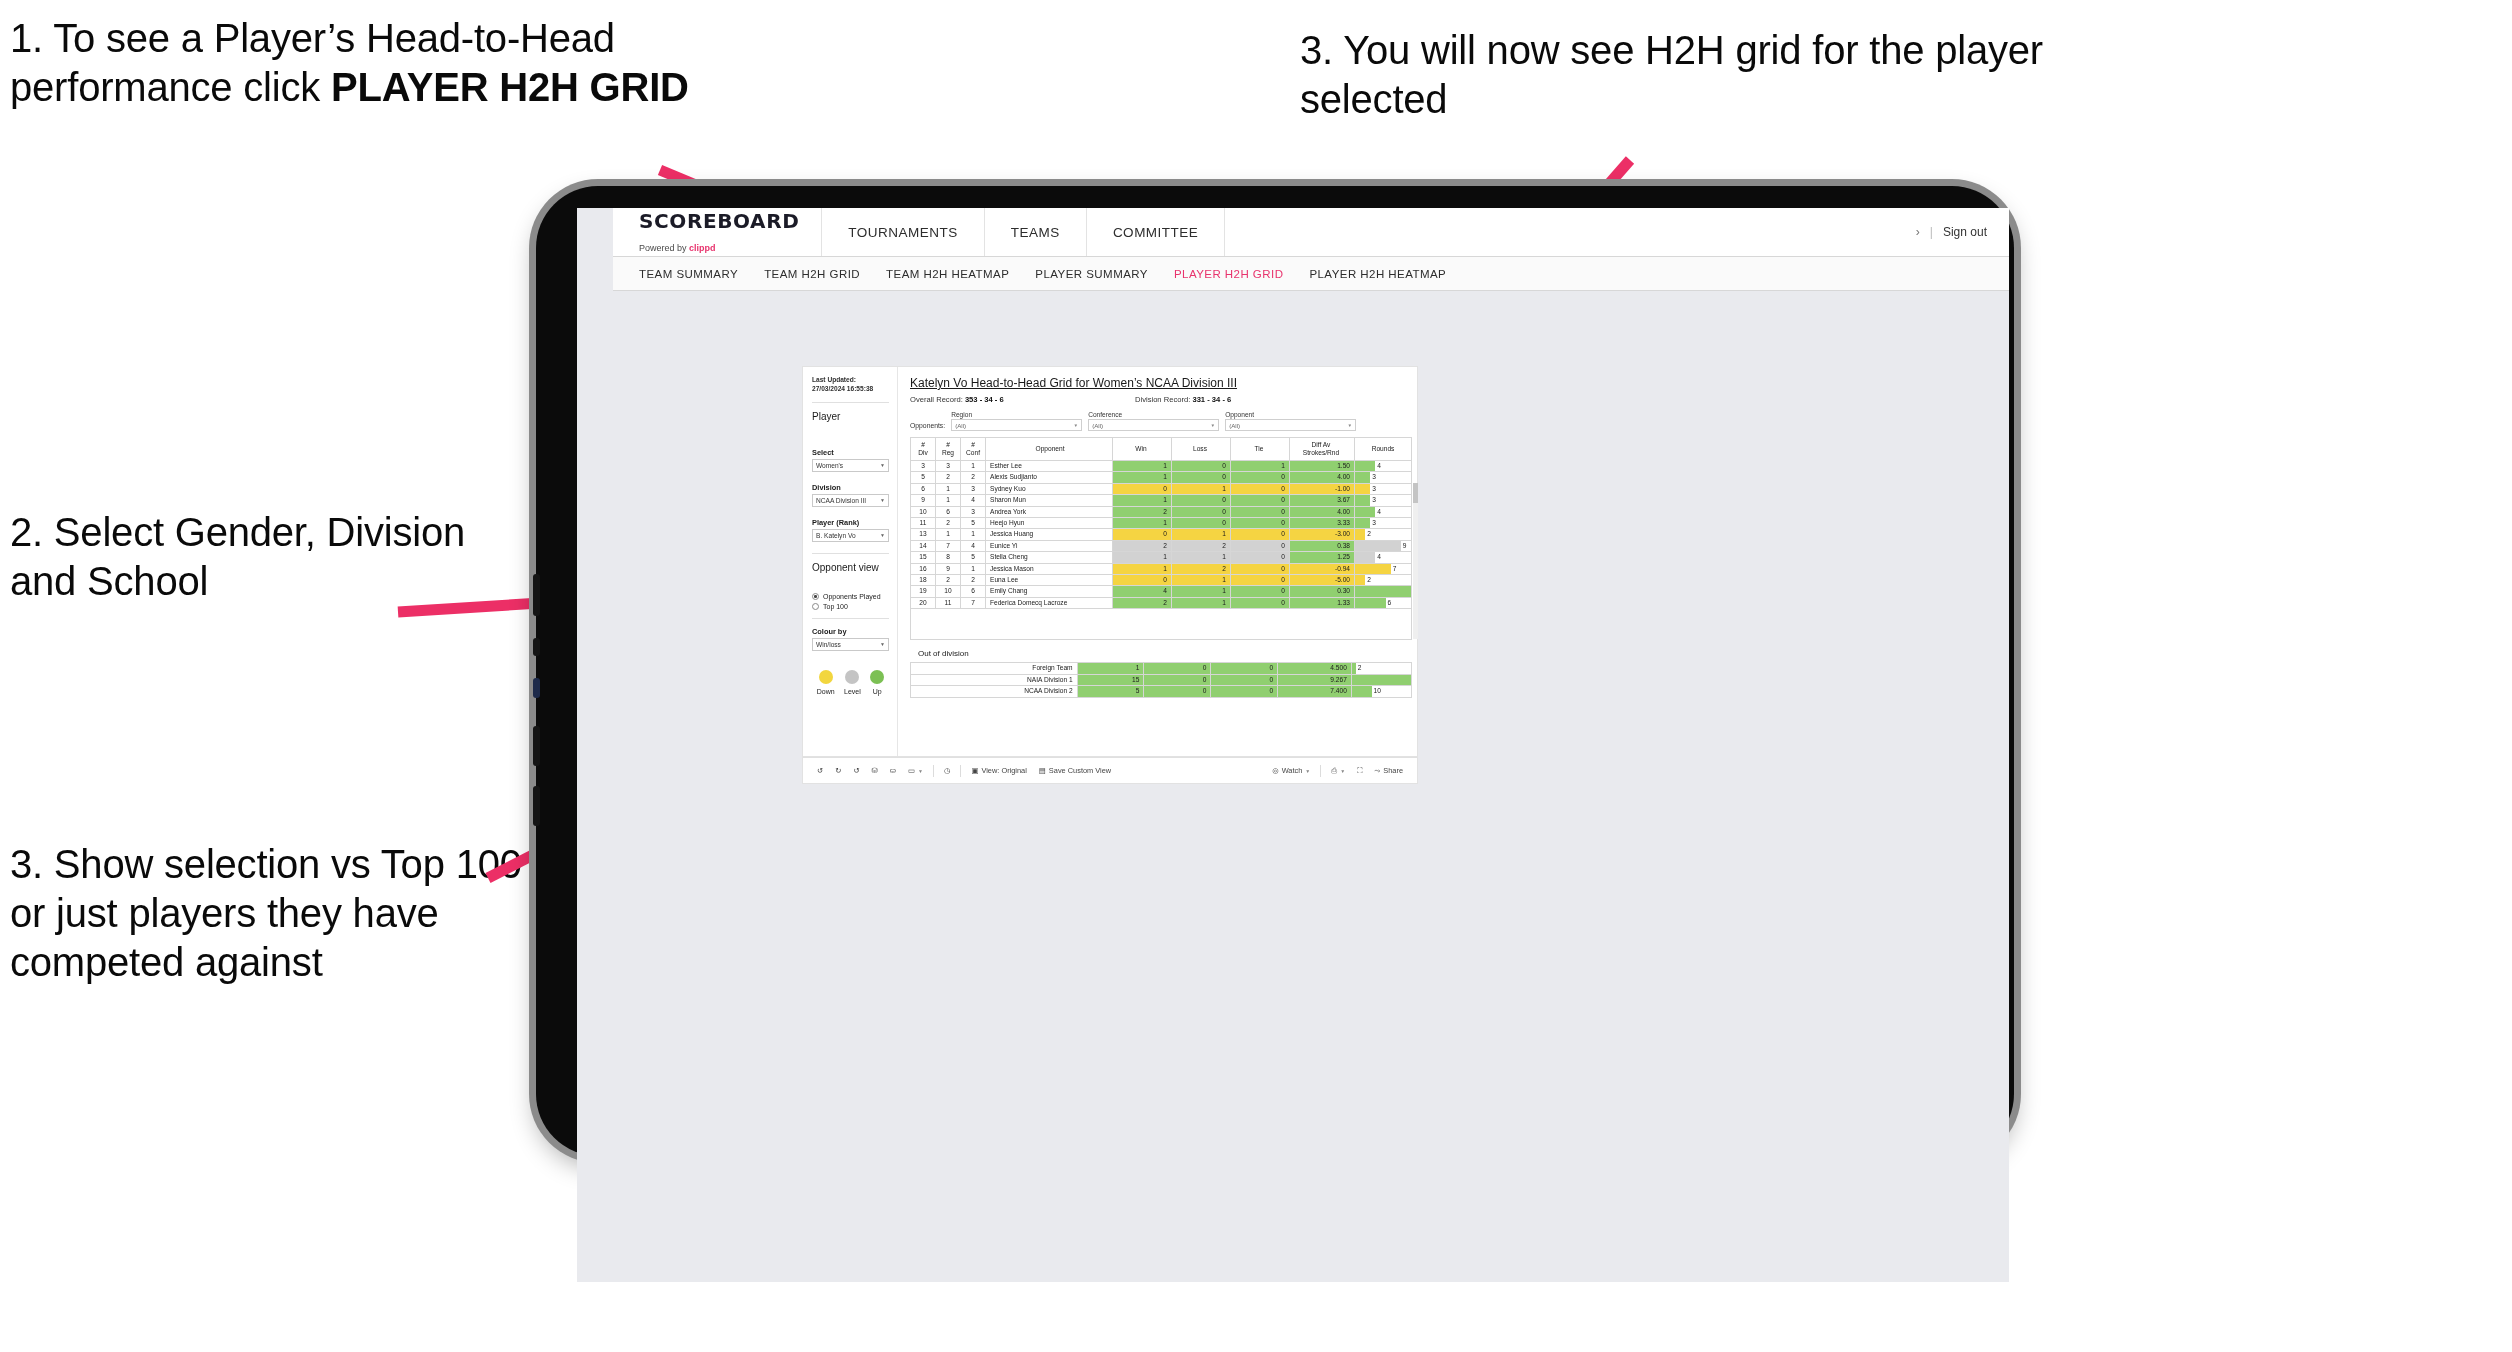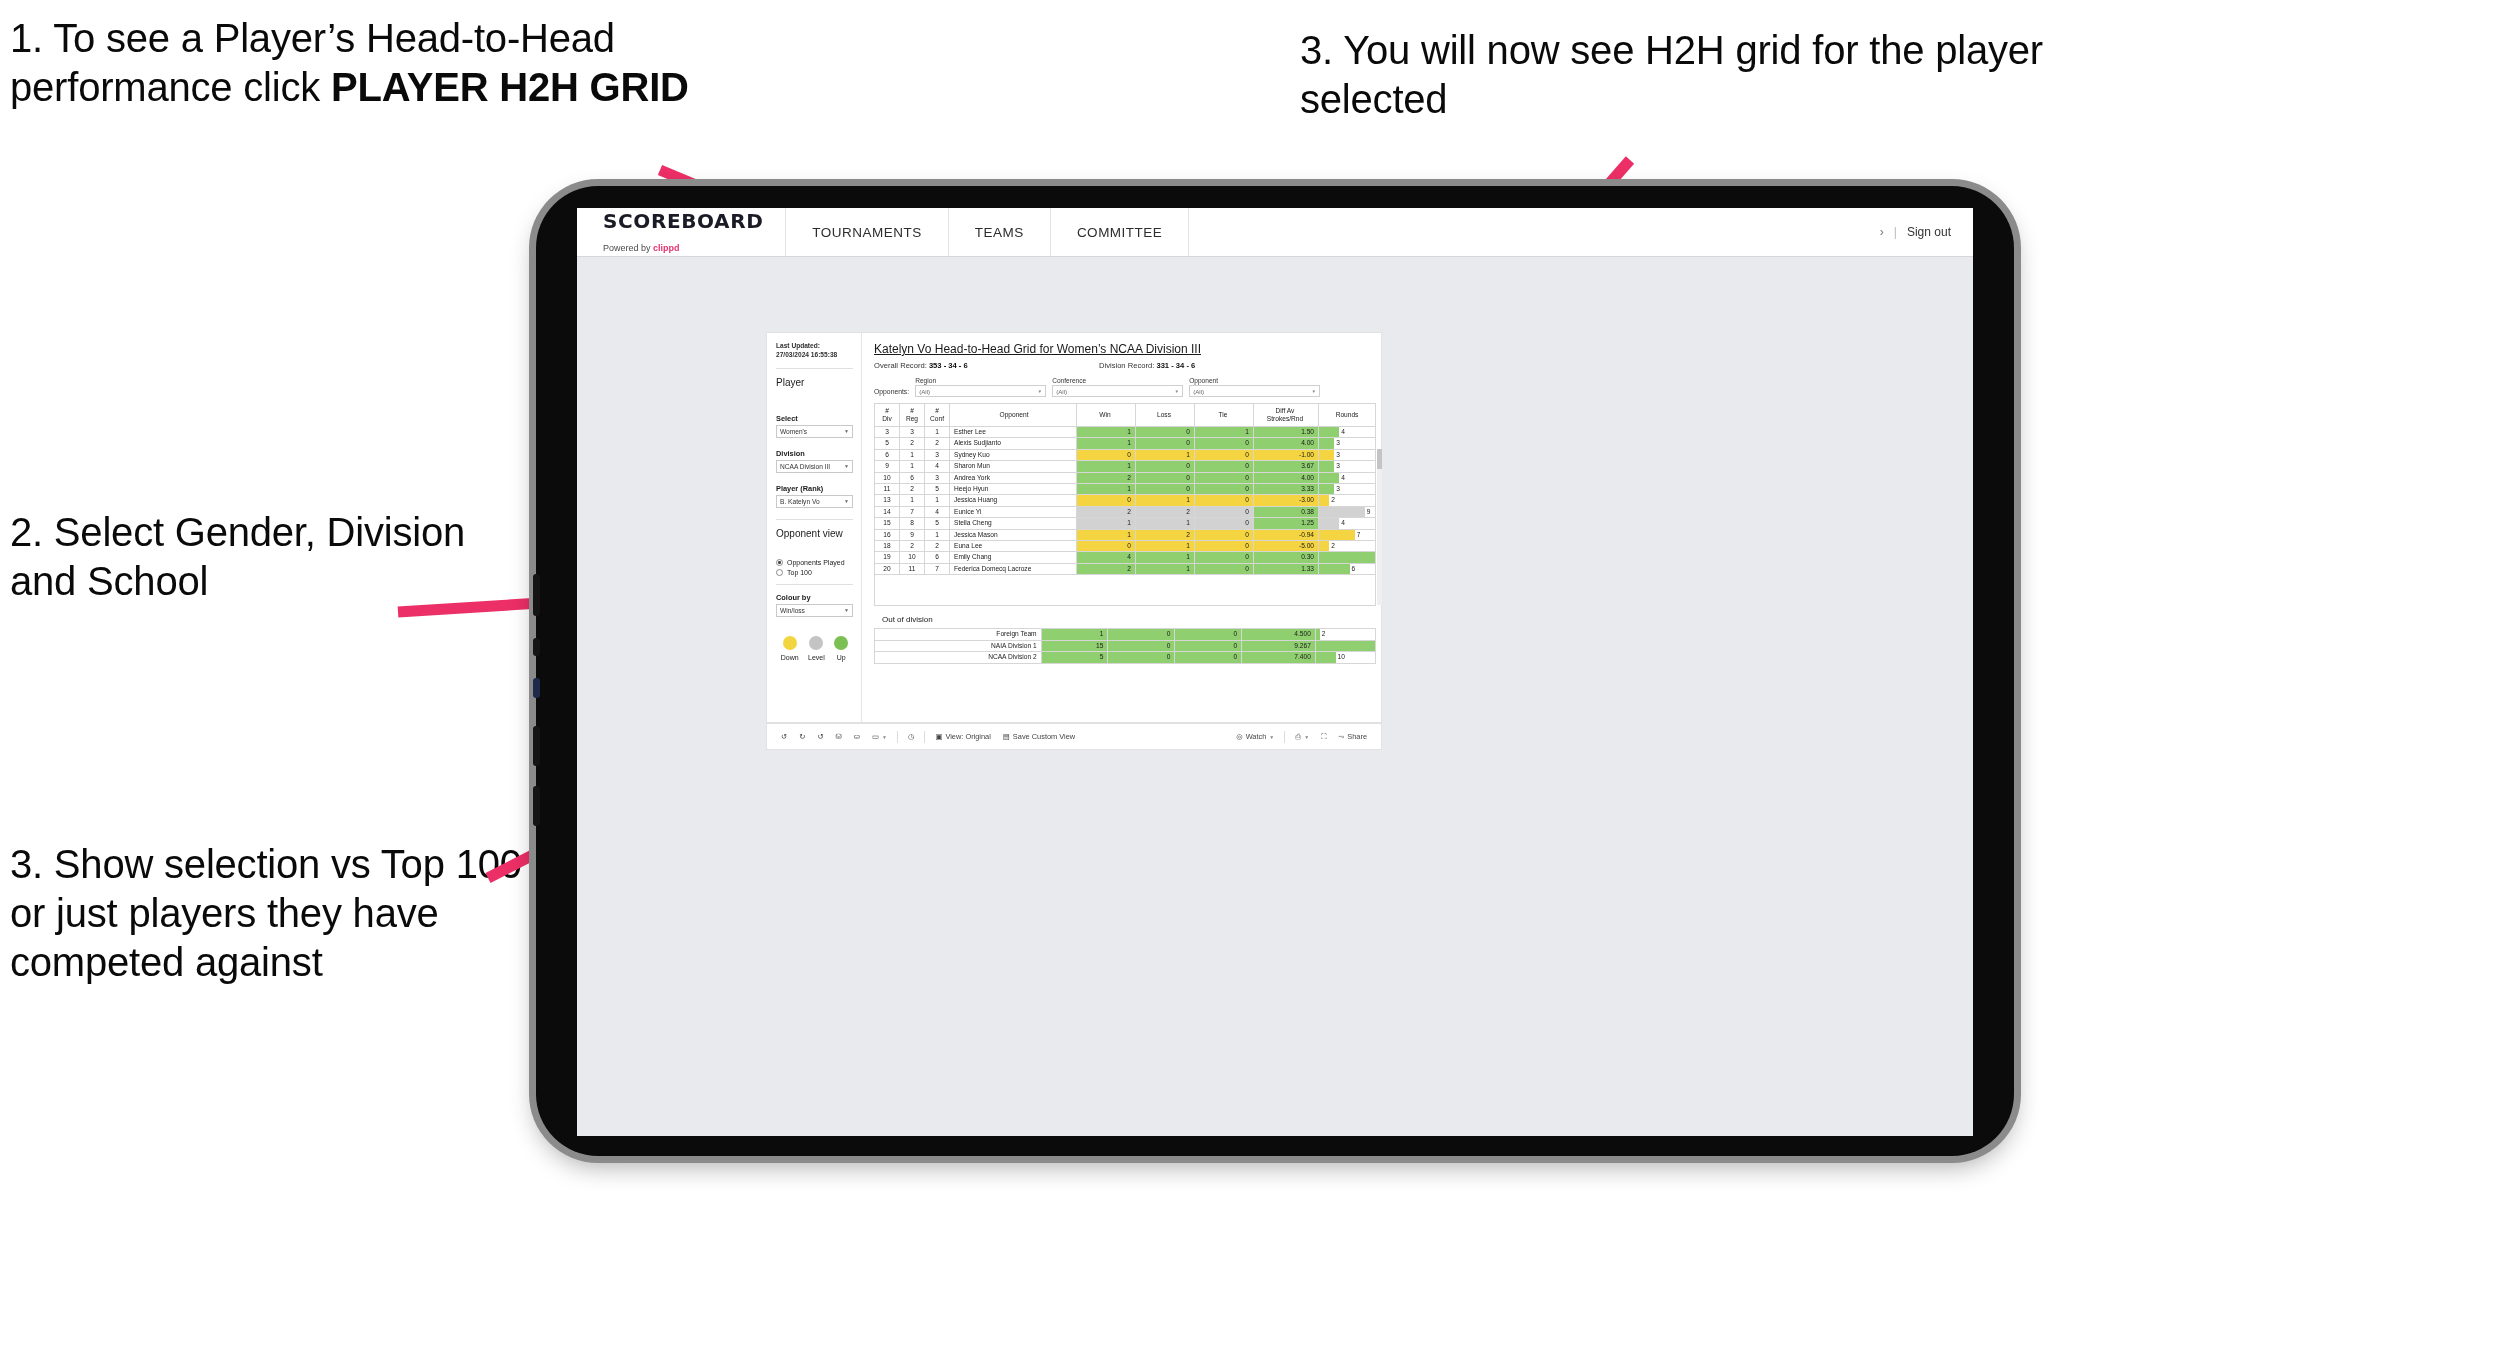--- a/index.html
+++ b/index.html
@@ -20,22 +20,22 @@
   #tablet{position:absolute;left:536px;top:186px;width:1478px;height:970px;
           background:#0b0b0b;border-radius:62px;
           box-shadow:0 0 0 7px #8b8b8b, 0 10px 26px rgba(0,0,0,.33);}
   .sidebtn{position:absolute;left:-3px;background:#141414;border-radius:3px;width:7px;}
   #sb1{top:388px;height:42px;}
   #sb2{top:452px;height:18px;}
   #sb3{top:492px;height:20px;background:#1d2a4a;}
   #sb4{top:540px;height:40px;}
   #sb5{top:600px;height:40px;}
 
-  #screen{position:absolute;left:41px;top:22px;width:1396px;height:928px;
-          background:#e9eaee;overflow:hidden;}
+  #screen{position:absolute;left:41px;top:22px;width:1396px;height:1074px;
+          background:#e9eaee;overflow:hidden;padding-left:36px;}
 
   
   #appbar{height:48px;background:#ffffff;display:flex;align-items:stretch;
           border-bottom:1px solid #d7d7d7;position:relative;}
   .brand{display:flex;flex-direction:column;justify-content:center;padding:0 22px 0 26px;
          border-right:1px solid #e3e3e3;}
   .brand-main{font-size:20px;font-weight:800;letter-spacing:.6px;color:#1b1b27;line-height:1;
               font-family:"DejaVu Sans",sans-serif;}
   .brand-sub{font-size:9px;color:#4a4a4a;margin-top:13px;line-height:1;}
   .brand-sub em{font-style:normal;color:#e8336d;font-weight:700;}
@@ -186,20 +186,28 @@
       <div class="navitem">TEAMS</div>
       <div class="navitem">COMMITTEE</div>
       <div class="spacer"></div>
       <div class="signout">
         <span class="chev">›</span>
         <span class="bar">|</span>
         <span>Sign out</span>
       </div>
     </div>
 
+    <div id="tabs">
+      <div class="tab">TEAM SUMMARY</div>
+      <div class="tab">TEAM H2H GRID</div>
+      <div class="tab">TEAM H2H HEATMAP</div>
+      <div class="tab">PLAYER SUMMARY</div>
+      <div class="tab active" style="color: rgb(232, 51, 109);">PLAYER H2H GRID</div>
+      <div class="tab">PLAYER H2H HEATMAP</div>
+    </div>
 
     <div id="canvas">
 
       <div id="sheet">
 
         <div id="filters">
           <div class="lastupd">Last Updated: 27/03/2024 16:55:38</div>
           <div class="fsep"></div>
           <div class="fhead">Player</div>
 

